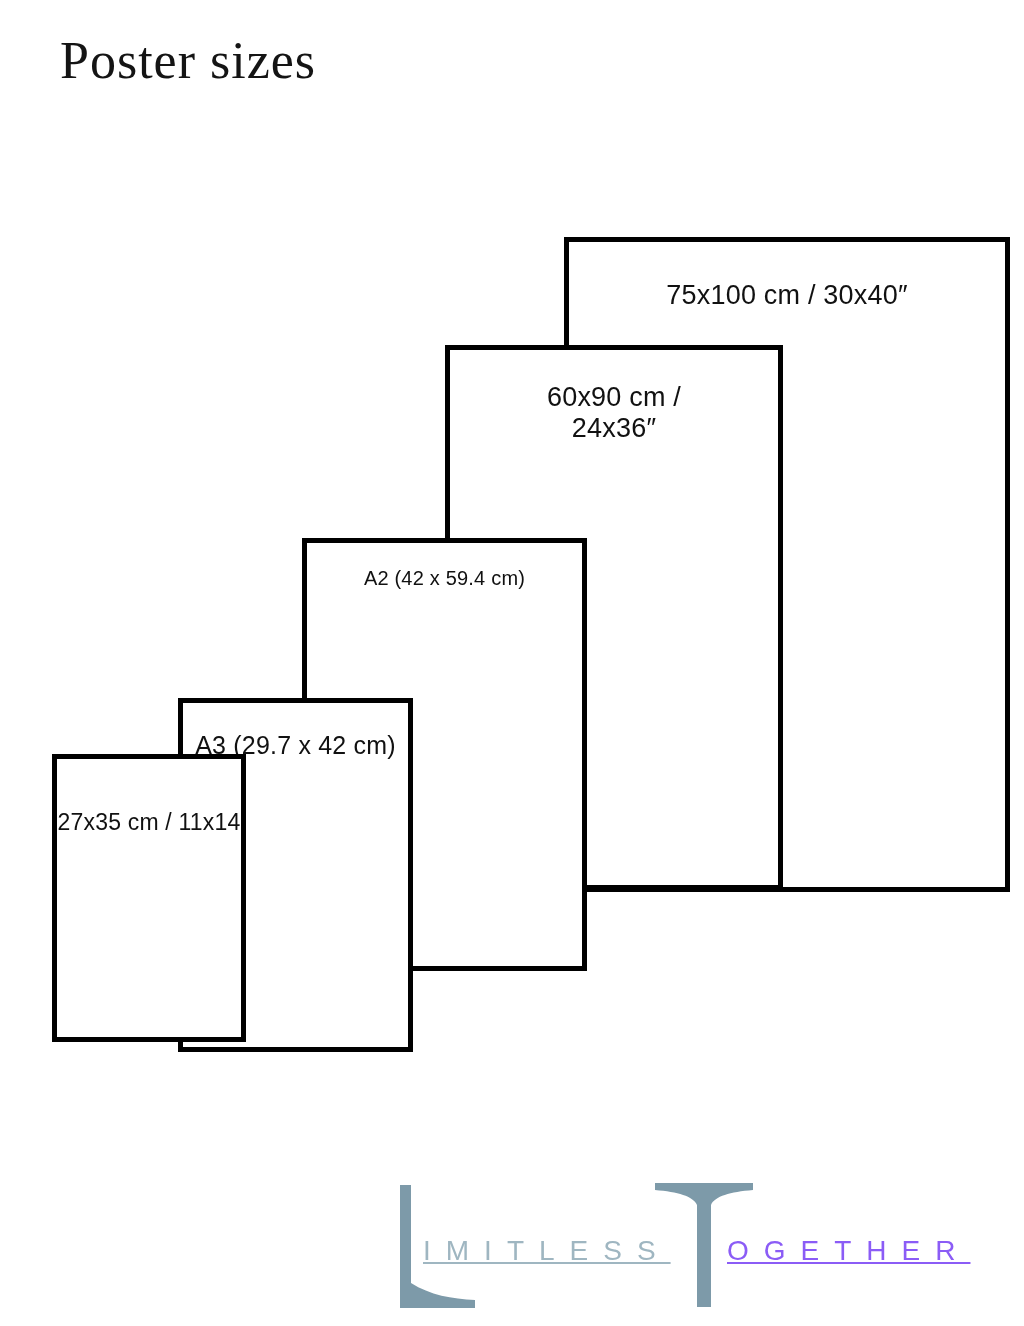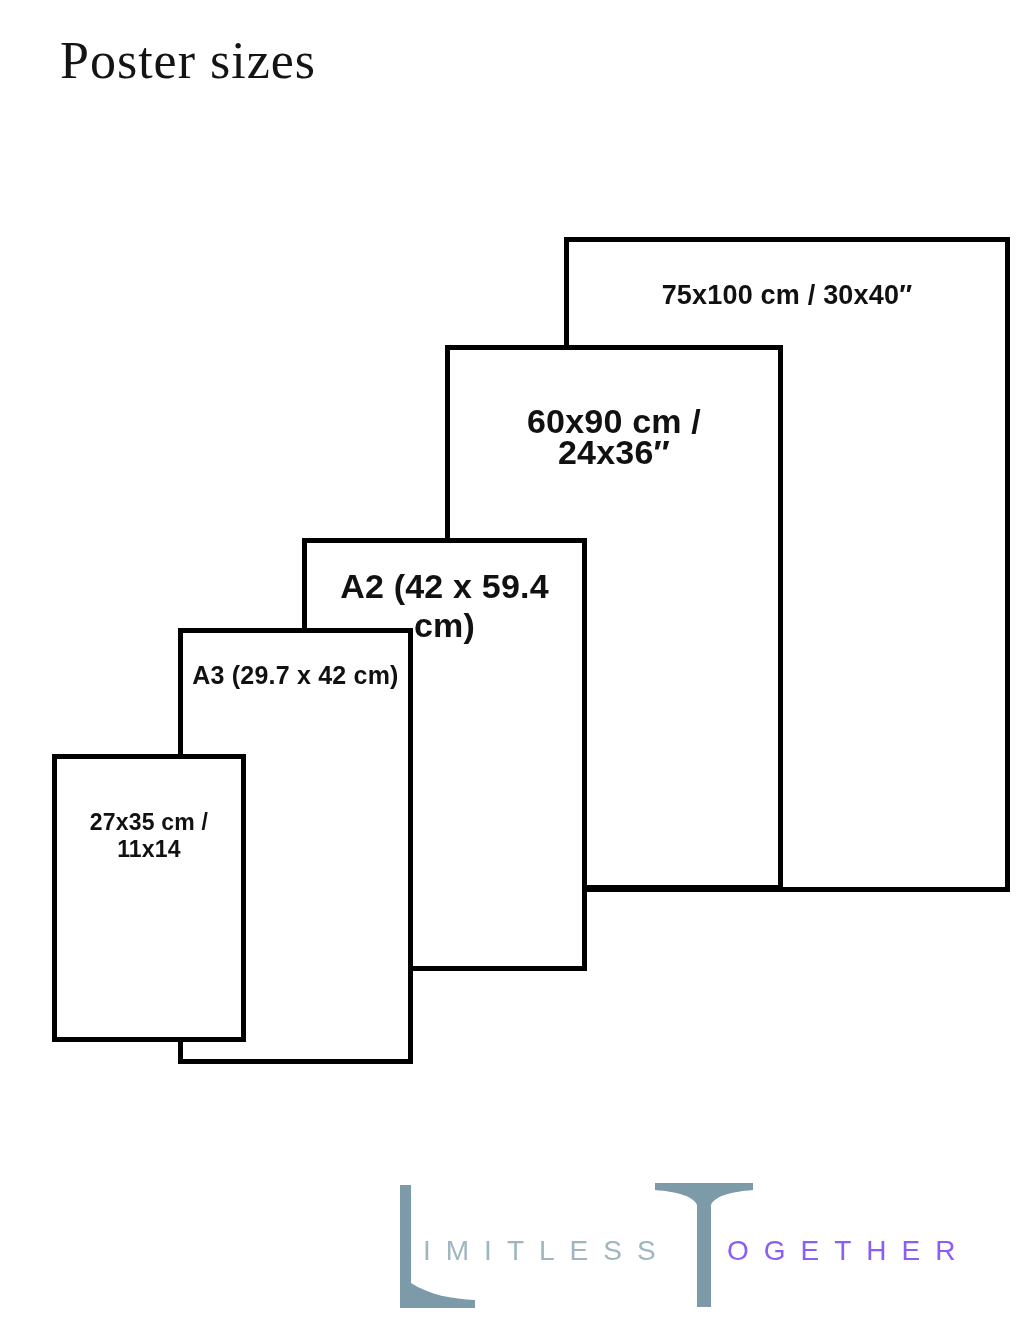--- a/index.html
+++ b/index.html
@@ -31,34 +31,34 @@
     position: absolute;
     box-sizing: border-box;
     background: #ffffff;
     border: 5px solid #000000;
   }
   .size-label {
     position: absolute;
     left: 0;
     right: 0;
     text-align: center;
-    font-weight: 700;
+    font-weight: 400;
     color: #111111;
     white-space: pre-line;
     letter-spacing: 0.2px;
   }
   
   .box-75  { left: 564px; top: 237px; width: 446px; height: 655px; z-index: 1; }
   .box-60  { left: 445px; top: 345px; width: 338px; height: 545px; z-index: 2; }
   .box-a2  { left: 302px; top: 538px; width: 285px; height: 433px; z-index: 3; }
-  .box-a3  { left: 178px; top: 628px; width: 235px; height: 436px; z-index: 4; }
+  .box-a3  { left: 178px; top: 698px; width: 235px; height: 354px; z-index: 4; }
   .box-27  { left:  52px; top: 754px; width: 194px; height: 288px; z-index: 5; }
   .box-75 .size-label { top: 38px; font-size: 27px; }
-  .box-60 .size-label { top: 56px; font-size: 34px; line-height: 31px; }
-  .box-a2 .size-label { top: 24px; font-size: 34px; }
+  .box-60 .size-label { top: 32px; font-size: 27px; line-height: 31px; }
+  .box-a2 .size-label { top: 24px; font-size: 20px; }
   .box-a3 .size-label { top: 28px; font-size: 25px; }
   .box-27 .size-label { top: 50px; font-size: 23px; }
   
   .logo {
     position: absolute;
     left: 390px;
     top: 1180px;
     width: 580px;
     height: 140px;
   }
@@ -66,20 +66,21 @@
   .glyph-l { left: 10px; top: 5px; width: 75px; height: 123px; }
   .glyph-t { left: 265px; top: 3px; width: 98px; height: 124px; }
   .logo-rest {
     position: absolute;
     top: 57px;
     font-size: 28px;
     line-height: 1;
     letter-spacing: 15px;
     font-weight: 400;
     white-space: nowrap;
+    text-decoration: underline;
   }
   .rest-1 { left: 33px; }
   .rest-2 { left: 337px; }
 </style>
 </head>
 <body>
 
 <div class="canvas">
 
   <h1 class="page-title">Poster sizes</h1>

